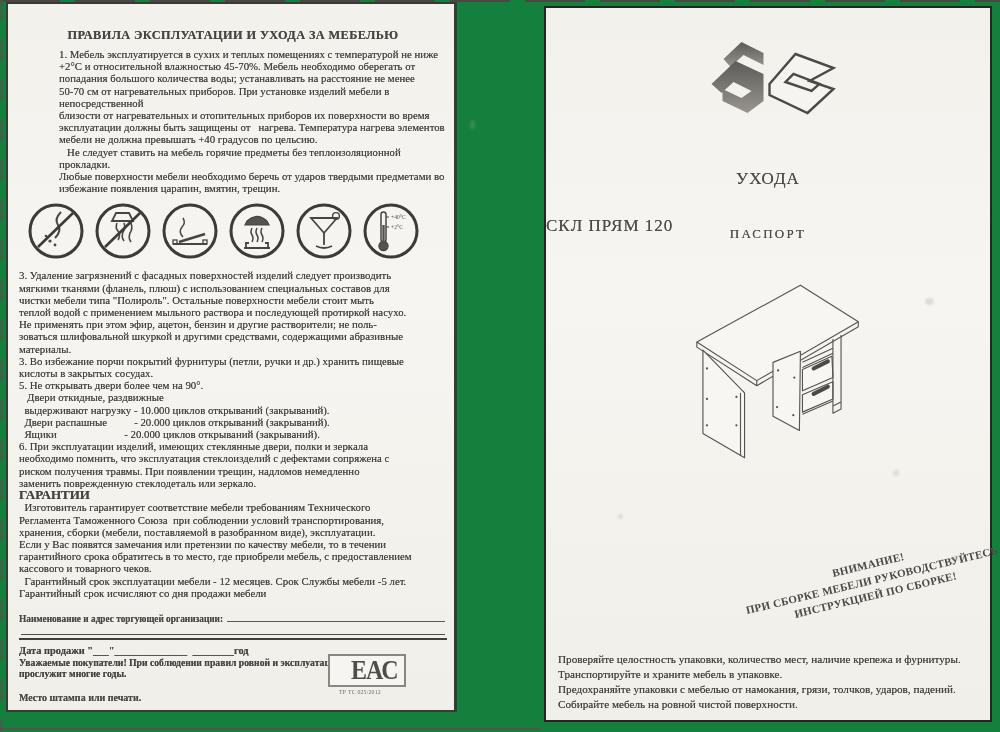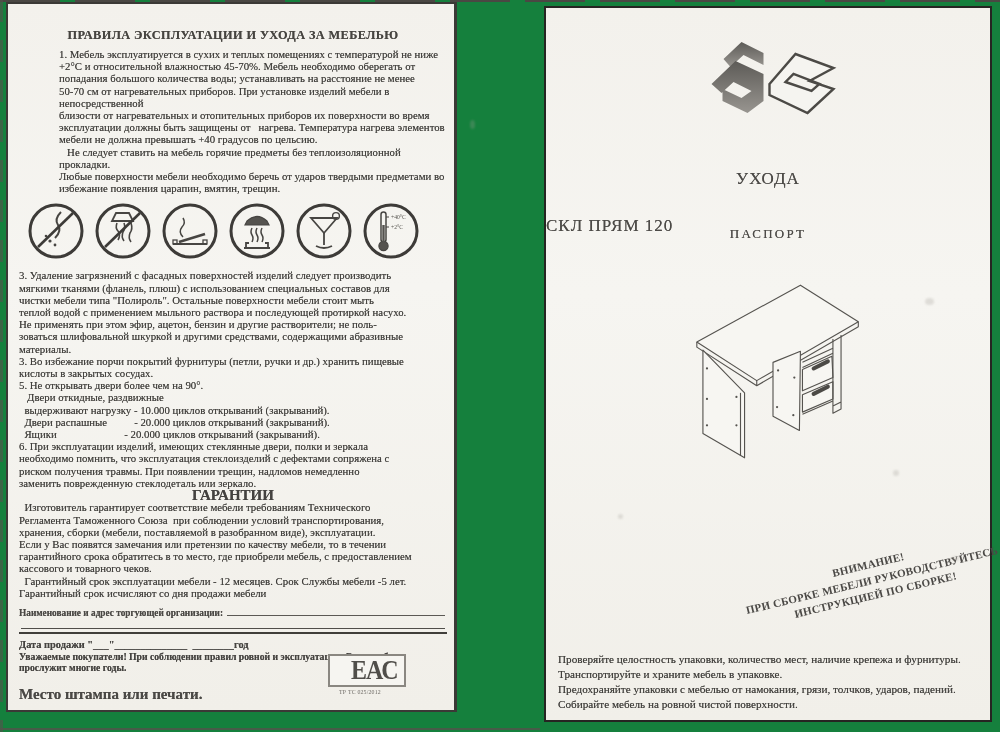--- a/index.html
+++ b/index.html
@@ -14,29 +14,29 @@
   #right-page{left:544px;top:6px;width:444px;height:712px;border:2px solid #262522;}
   .pre{white-space:pre-wrap;}
   .ink{text-shadow:0 0 .5px rgba(72,70,66,.75);}
   
   .lp-inner{padding:24px 7px 0 11px;}
   .lp-title{text-align:center;font-size:12.3px;font-weight:600;letter-spacing:.4px;margin:0 0 5px 0;color:#464440;}
   .body-txt{font-size:10.8px;line-height:12.2px;color:#403f3c;}
   .p1{margin-top:4px;margin-left:40px;}
   .icons-row{display:flex;gap:7px;margin:7px 0 8px 7px;}
   .warn-icon{width:60px;height:60px;flex:0 0 auto;}
-  .gar-head{text-align:center;font-weight:600;font-size:15px;line-height:12.2px;color:#444240;}
-  .addr-row{display:flex;align-items:flex-end;margin-top:6px;text-align:center;}
+  .gar-head{font-weight:600;font-size:13px;line-height:12.2px;color:#444240;}
+  .addr-row{display:flex;align-items:flex-end;margin-top:12px;text-align:center;}
   .addr-label{font-size:9.3px;font-weight:700;color:#4a4845;white-space:nowrap;}
   .fill-line{flex:1;border-bottom:1.3px solid #5b5955;margin:0 2px 2px 4px;height:10px;}
   .blank-line{height:10px;border-bottom:1.6px solid #504e4a;margin:0 2px;}
   .sep{border-top:2.2px solid #403e3a;margin-top:3px;}
   .date-line{font-size:10.4px;font-weight:700;margin-top:5px;color:#454340;}
   .cust-line{font-size:9.7px;font-weight:700;margin-top:1px;color:#454340;}
-  .stamp-line{font-size:15px;font-weight:700;margin-top:13px;color:#4a4845;}
+  .stamp-line{font-size:10px;font-weight:700;margin-top:13px;color:#4a4845;}
   .eac-wrap{position:absolute;left:320px;top:650px;width:64px;text-align:center;}
   .eac-box{display:inline-block;border:2px solid #8a8781;padding:1px 7px 2px 21px;background:#f6f5f1;}
   .eac-txt{font-size:24px;font-weight:700;letter-spacing:-1px;color:#504e4a;transform:scaleY(1.12);display:inline-block;line-height:26px;}
   .eac-reg{font-size:5.8px;color:#6d6a65;margin-top:2px;letter-spacing:.2px;}
   
   .rp-logo{position:absolute;left:50%;transform:translateX(-50%);top:20px;}
   .rp-t1{position:absolute;left:0;right:0;top:161px;text-align:center;font-size:17px;letter-spacing:1px;color:#4c4a47;}
   .rp-t2{position:absolute;left:0;right:0;top:182px;font-size:17px;letter-spacing:1px;color:#4c4a47;margin-top:26px;}
   .rp-pass{position:absolute;left:0;right:0;top:218px;text-align:center;font-size:13px;letter-spacing:2.2px;color:#4c4a47;}
   .rp-desk{position:absolute;left:112px;top:266px;}

